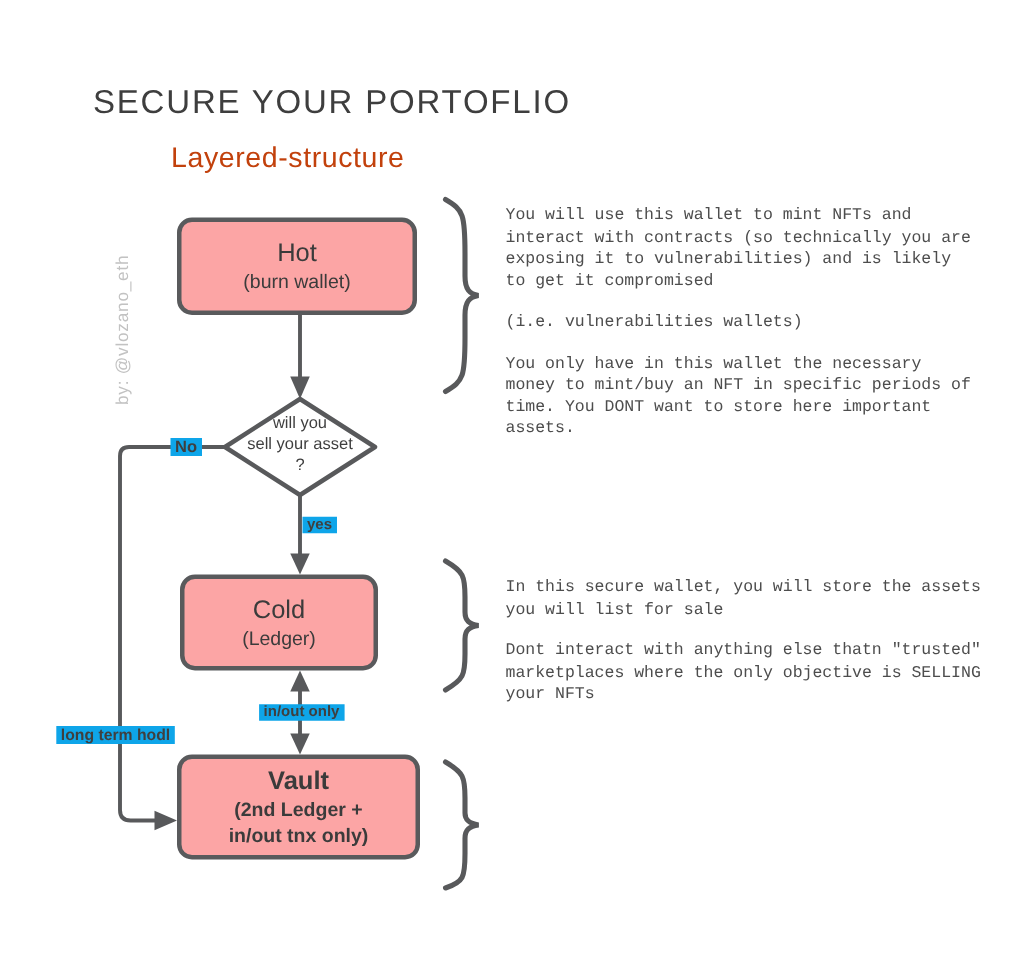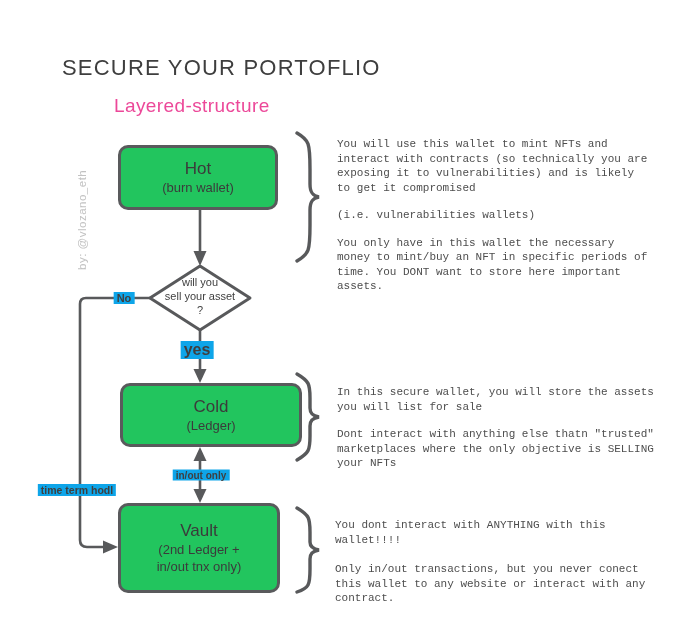--- a/index.html
+++ b/index.html
@@ -18,76 +18,76 @@
     font-size: 22px;
     letter-spacing: 1.2px;
     color: #3e3e3e;
     font-weight: 400;
     text-align: right;
   }
   #page-subtitle {
     left: 114px; top: 95px;
     font-size: 19px;
     letter-spacing: 0.4px;
-    color: #ec4899;
+    color: #c2410c;
     font-weight: 400;
   }
   #watermark {
     left: 76px; top: 138px;
     height: 132px; width: 18px;
     writing-mode: vertical-rl;
     transform: rotate(180deg);
     font-size: 11.5px;
     color: #c2c2c2;
     letter-spacing: 0.5px;
     text-align: left;
   }
 
   svg.layer { position: absolute; left: 0; top: 0; }
 
   .box {
     position: absolute;
     box-sizing: border-box;
     border: 3px solid #595a5c;
     border-radius: 10px;
-    background: #22c55e;
+    background: #fca5a5;
     display: flex;
     flex-direction: column;
     align-items: center;
     justify-content: center;
     text-align: center;
     color: #3b3b3b;
   }
   .box .box-title { font-size: 17px; line-height: 1.3; }
   .box .box-sub   { font-size: 13px; line-height: 1.3; white-space: pre-line; text-align: center; }
 
   #hot-box   { left: 118px; top: 145px; width: 160px; height: 65px; }
-  #cold-box  { left: 120px; top: 383px; width: 182px; height: 64px; }
-  #vault-box { left: 118px; top: 503px; width: 162px; height: 90px; }
+  #cold-box  { left: 120px; top: 383px; width: 132px; height: 64px; }
+  #vault-box { left: 118px; top: 503px; width: 162px; height: 70px; font-weight: bold; }
 
   #decision-label {
     left: 152px; top: 276px; width: 96px;
     text-align: center;
     font-size: 11px;
     line-height: 1.25;
     color: #3f3f3f;
     white-space: pre-line;
   }
 
   .edge-label {
     position: absolute;
     background: #0ea5e9;
     color: #3f3f3f;
     font-weight: bold;
     padding: 0 3px;
     transform: translate(-50%, -50%);
     white-space: nowrap;
   }
   #no-label    { left: 124px; top: 298px; font-size: 11px; }
-  #yes-label   { left: 197px; top: 350px; font-size: 16px; }
+  #yes-label   { left: 213px; top: 350px; font-size: 10px; }
   #inout-label { left: 201px; top: 475px; font-size: 10px; }
   #hodl-label  { left: 77px;  top: 490px; font-size: 10.5px; }
 
   .annotation {
     position: absolute;
     color: #4d4d4d;
     font-size: 11px;
     line-height: 14.5px;
     font-family: Liberation Mono, monospace;
   }
@@ -153,31 +153,27 @@
 in/out tnx only)</div>
   </div>
 
   <div id="decision-label" class="abs">will you
 sell your asset
 ?</div>
 
   <div id="no-label" class="edge-label">No</div>
   <div id="yes-label" class="edge-label">yes</div>
   <div id="inout-label" class="edge-label">in/out only</div>
-  <div id="hodl-label" class="edge-label">time term hodl</div>
+  <div id="hodl-label" class="edge-label">long term hodl</div>
 
   <div id="hot-annotation" class="annotation">
     <p>You will use this wallet to mint NFTs and interact with contracts (so technically you are exposing it to vulnerabilities) and is likely to get it compromised</p>
     <p>(i.e. vulnerabilities wallets)</p>
     <p>You only have in this wallet the necessary money to mint/buy an NFT in specific periods of time. You DONT want to store here important assets.</p>
   </div>
 
   <div id="cold-annotation" class="annotation">
     <p>In this secure wallet, you will store the assets you will list for sale</p>
     <p>Dont interact with anything else thatn "trusted" marketplaces where the only objective is SELLING your NFTs</p>
   </div>
 
-  <div id="vault-annotation" class="annotation">
-    <p>You dont interact with ANYTHING with this wallet!!!!</p>
-    <p>Only in/out transactions, but you never conect this wallet to any website or interact with any contract.</p>
-  </div>
 
 </div>
 
 </body></html>

